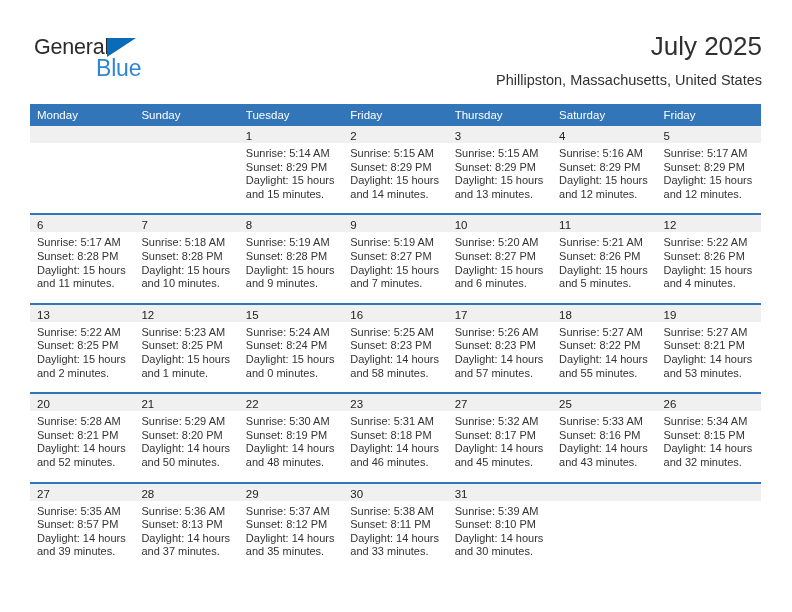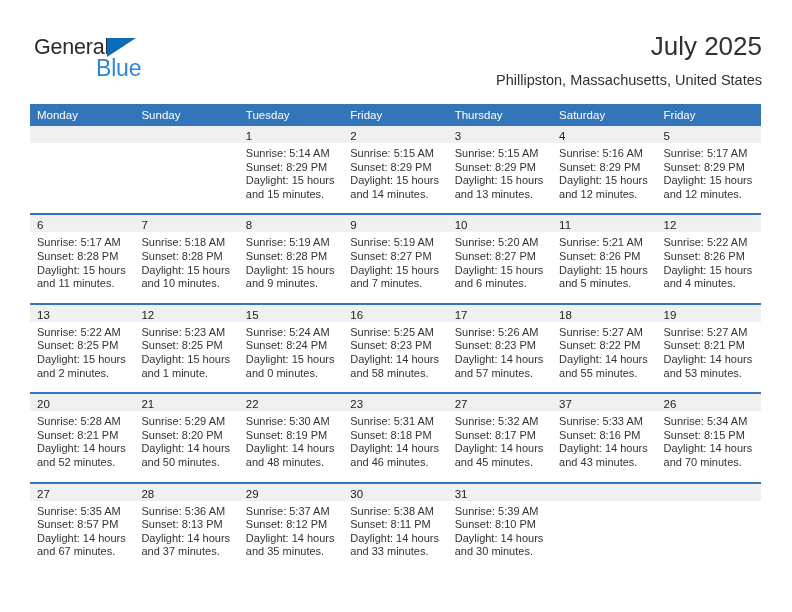--- a/index.html
+++ b/index.html
@@ -409,46 +409,46 @@
           <div class="cell">
             <div class="daynum-band"><span class="daynum">27</span></div>
             <div class="info">
               <div>Sunrise: 5:32 AM</div>
               <div>Sunset: 8:17 PM</div>
               <div>Daylight: 14 hours</div>
               <div>and 45 minutes.</div>
             </div>
           </div>
           <div class="cell">
-            <div class="daynum-band"><span class="daynum">37</span></div>
+            <div class="daynum-band"><span class="daynum">25</span></div>
             <div class="info">
               <div>Sunrise: 5:33 AM</div>
               <div>Sunset: 8:16 PM</div>
               <div>Daylight: 14 hours</div>
               <div>and 43 minutes.</div>
             </div>
           </div>
           <div class="cell">
             <div class="daynum-band"><span class="daynum">26</span></div>
             <div class="info">
               <div>Sunrise: 5:34 AM</div>
               <div>Sunset: 8:15 PM</div>
               <div>Daylight: 14 hours</div>
-              <div>and 70 minutes.</div>
+              <div>and 32 minutes.</div>
             </div>
           </div>
         </div>
         <div class="week">
           <div class="cell">
             <div class="daynum-band"><span class="daynum">27</span></div>
             <div class="info">
               <div>Sunrise: 5:35 AM</div>
               <div>Sunset: 8:57 PM</div>
               <div>Daylight: 14 hours</div>
-              <div>and 67 minutes.</div>
+              <div>and 39 minutes.</div>
             </div>
           </div>
           <div class="cell">
             <div class="daynum-band"><span class="daynum">28</span></div>
             <div class="info">
               <div>Sunrise: 5:36 AM</div>
               <div>Sunset: 8:13 PM</div>
               <div>Daylight: 14 hours</div>
               <div>and 37 minutes.</div>
             </div>

